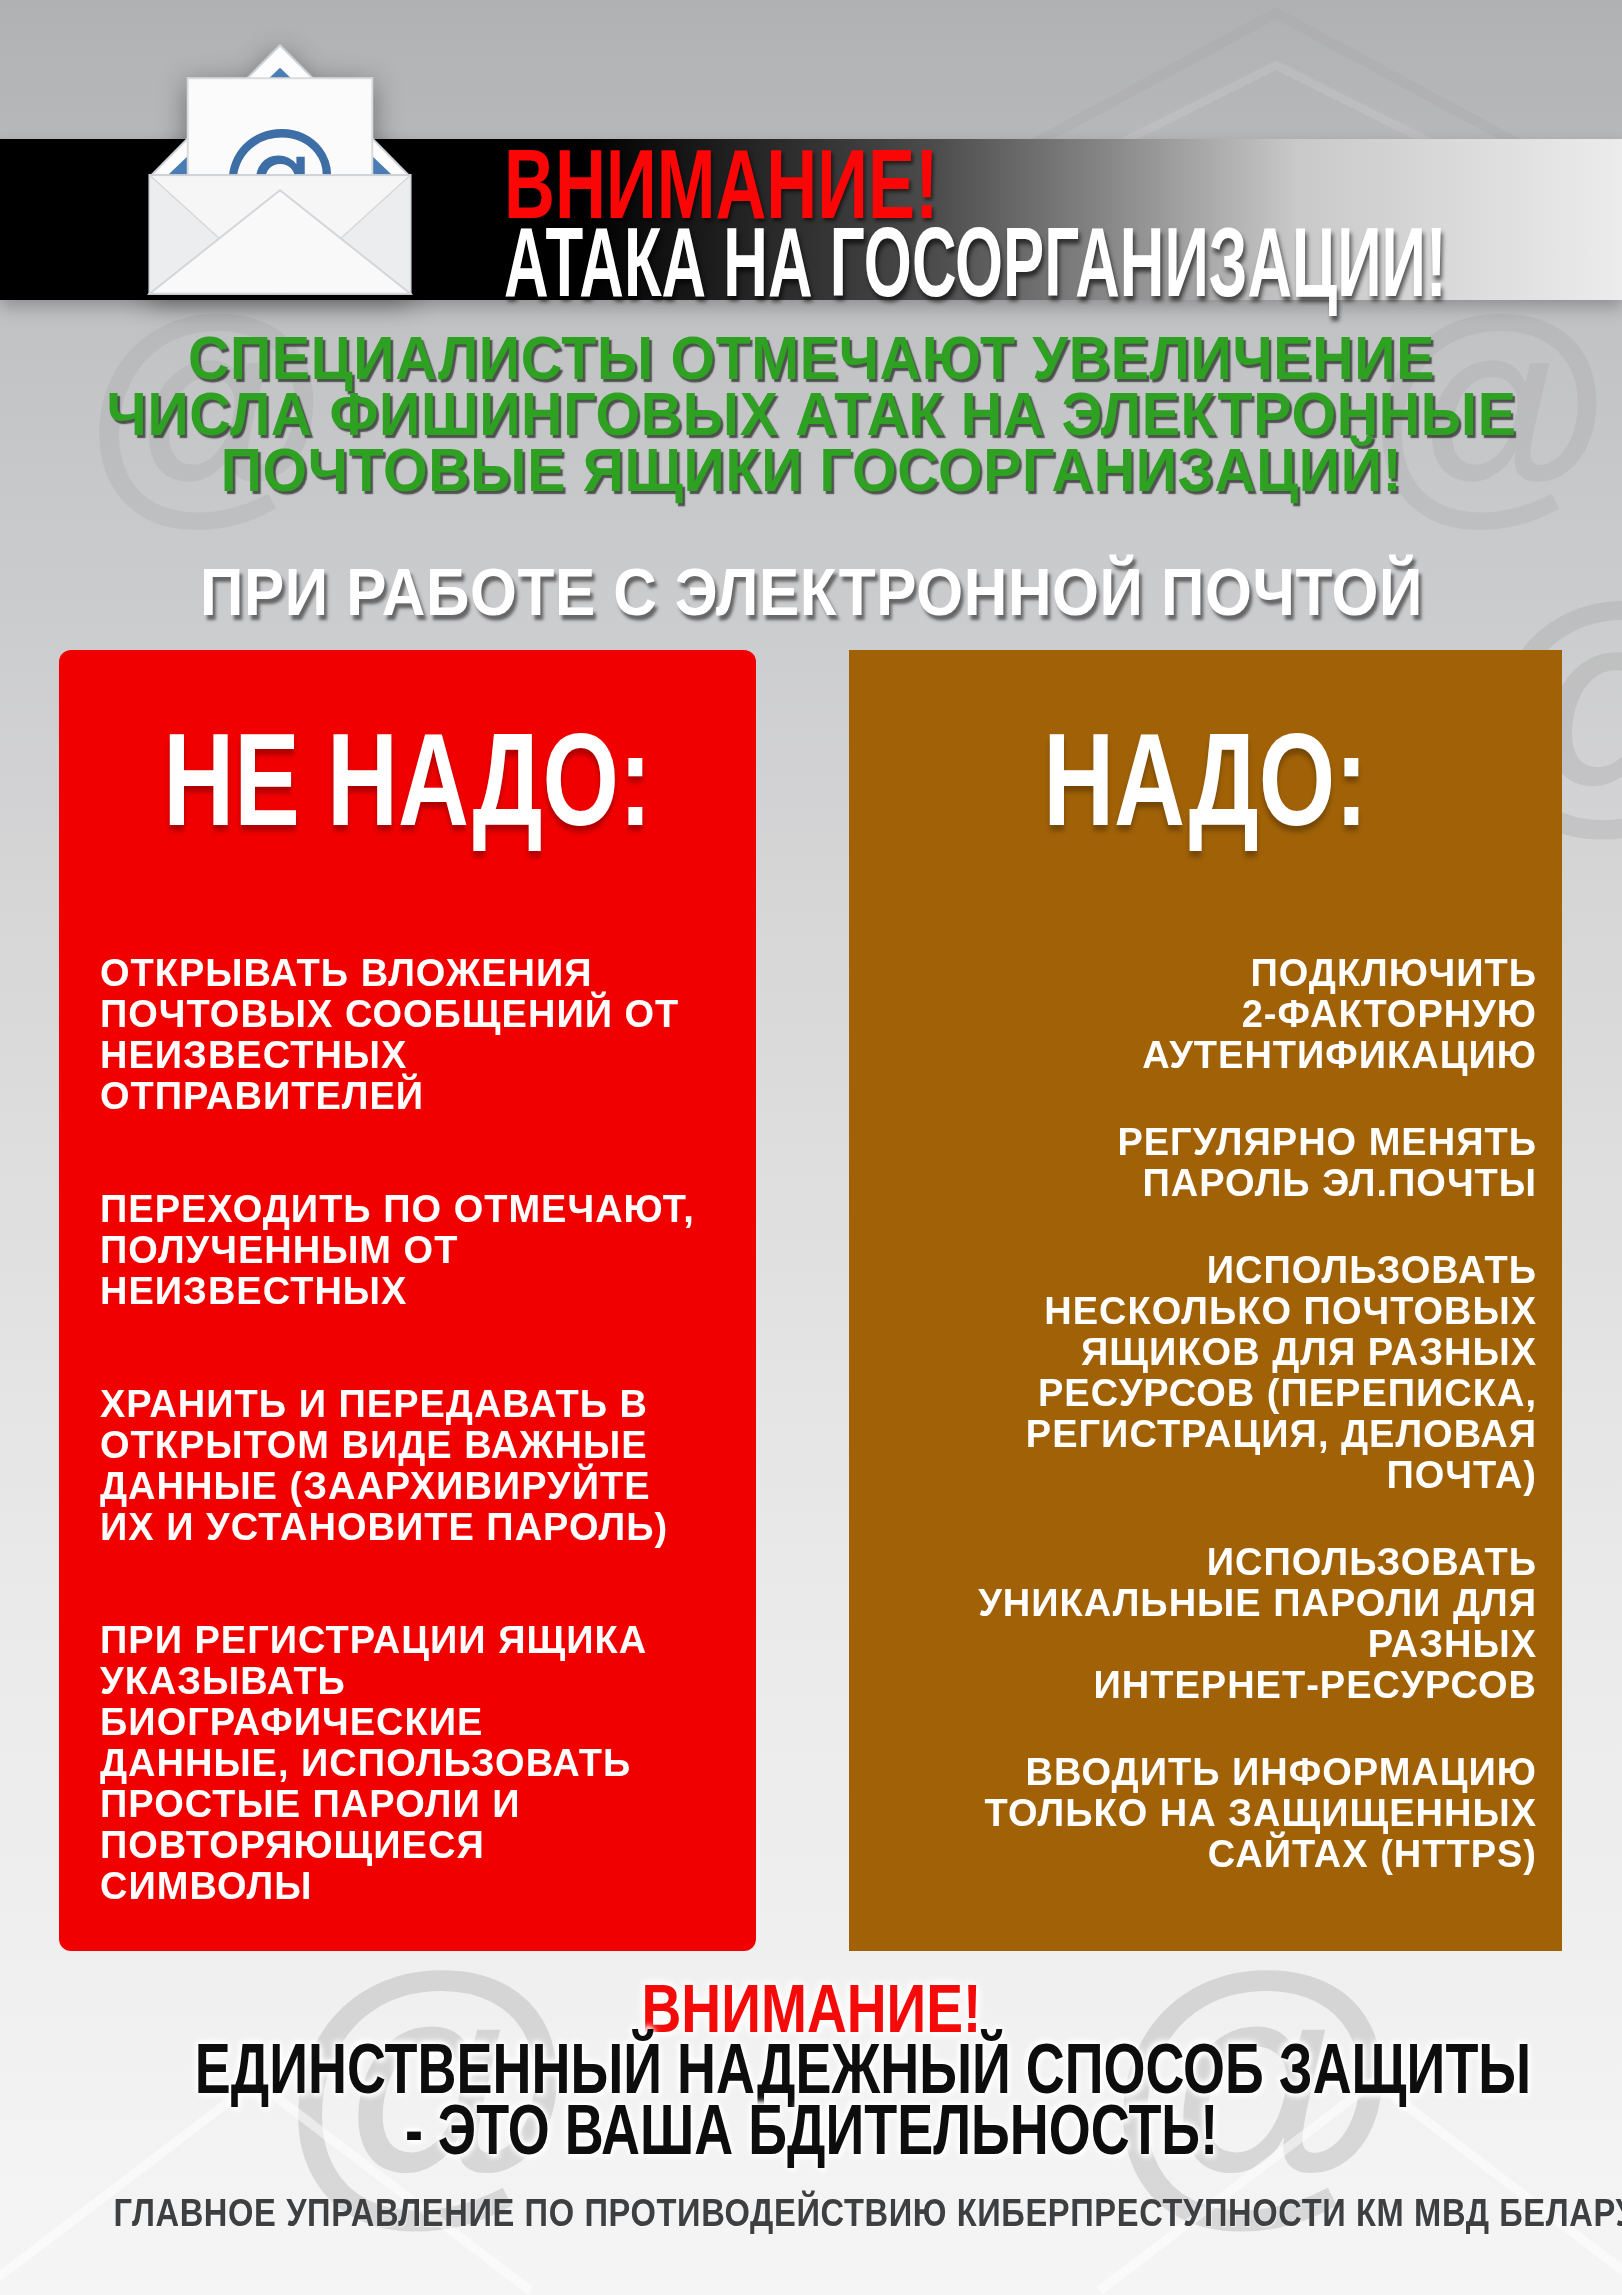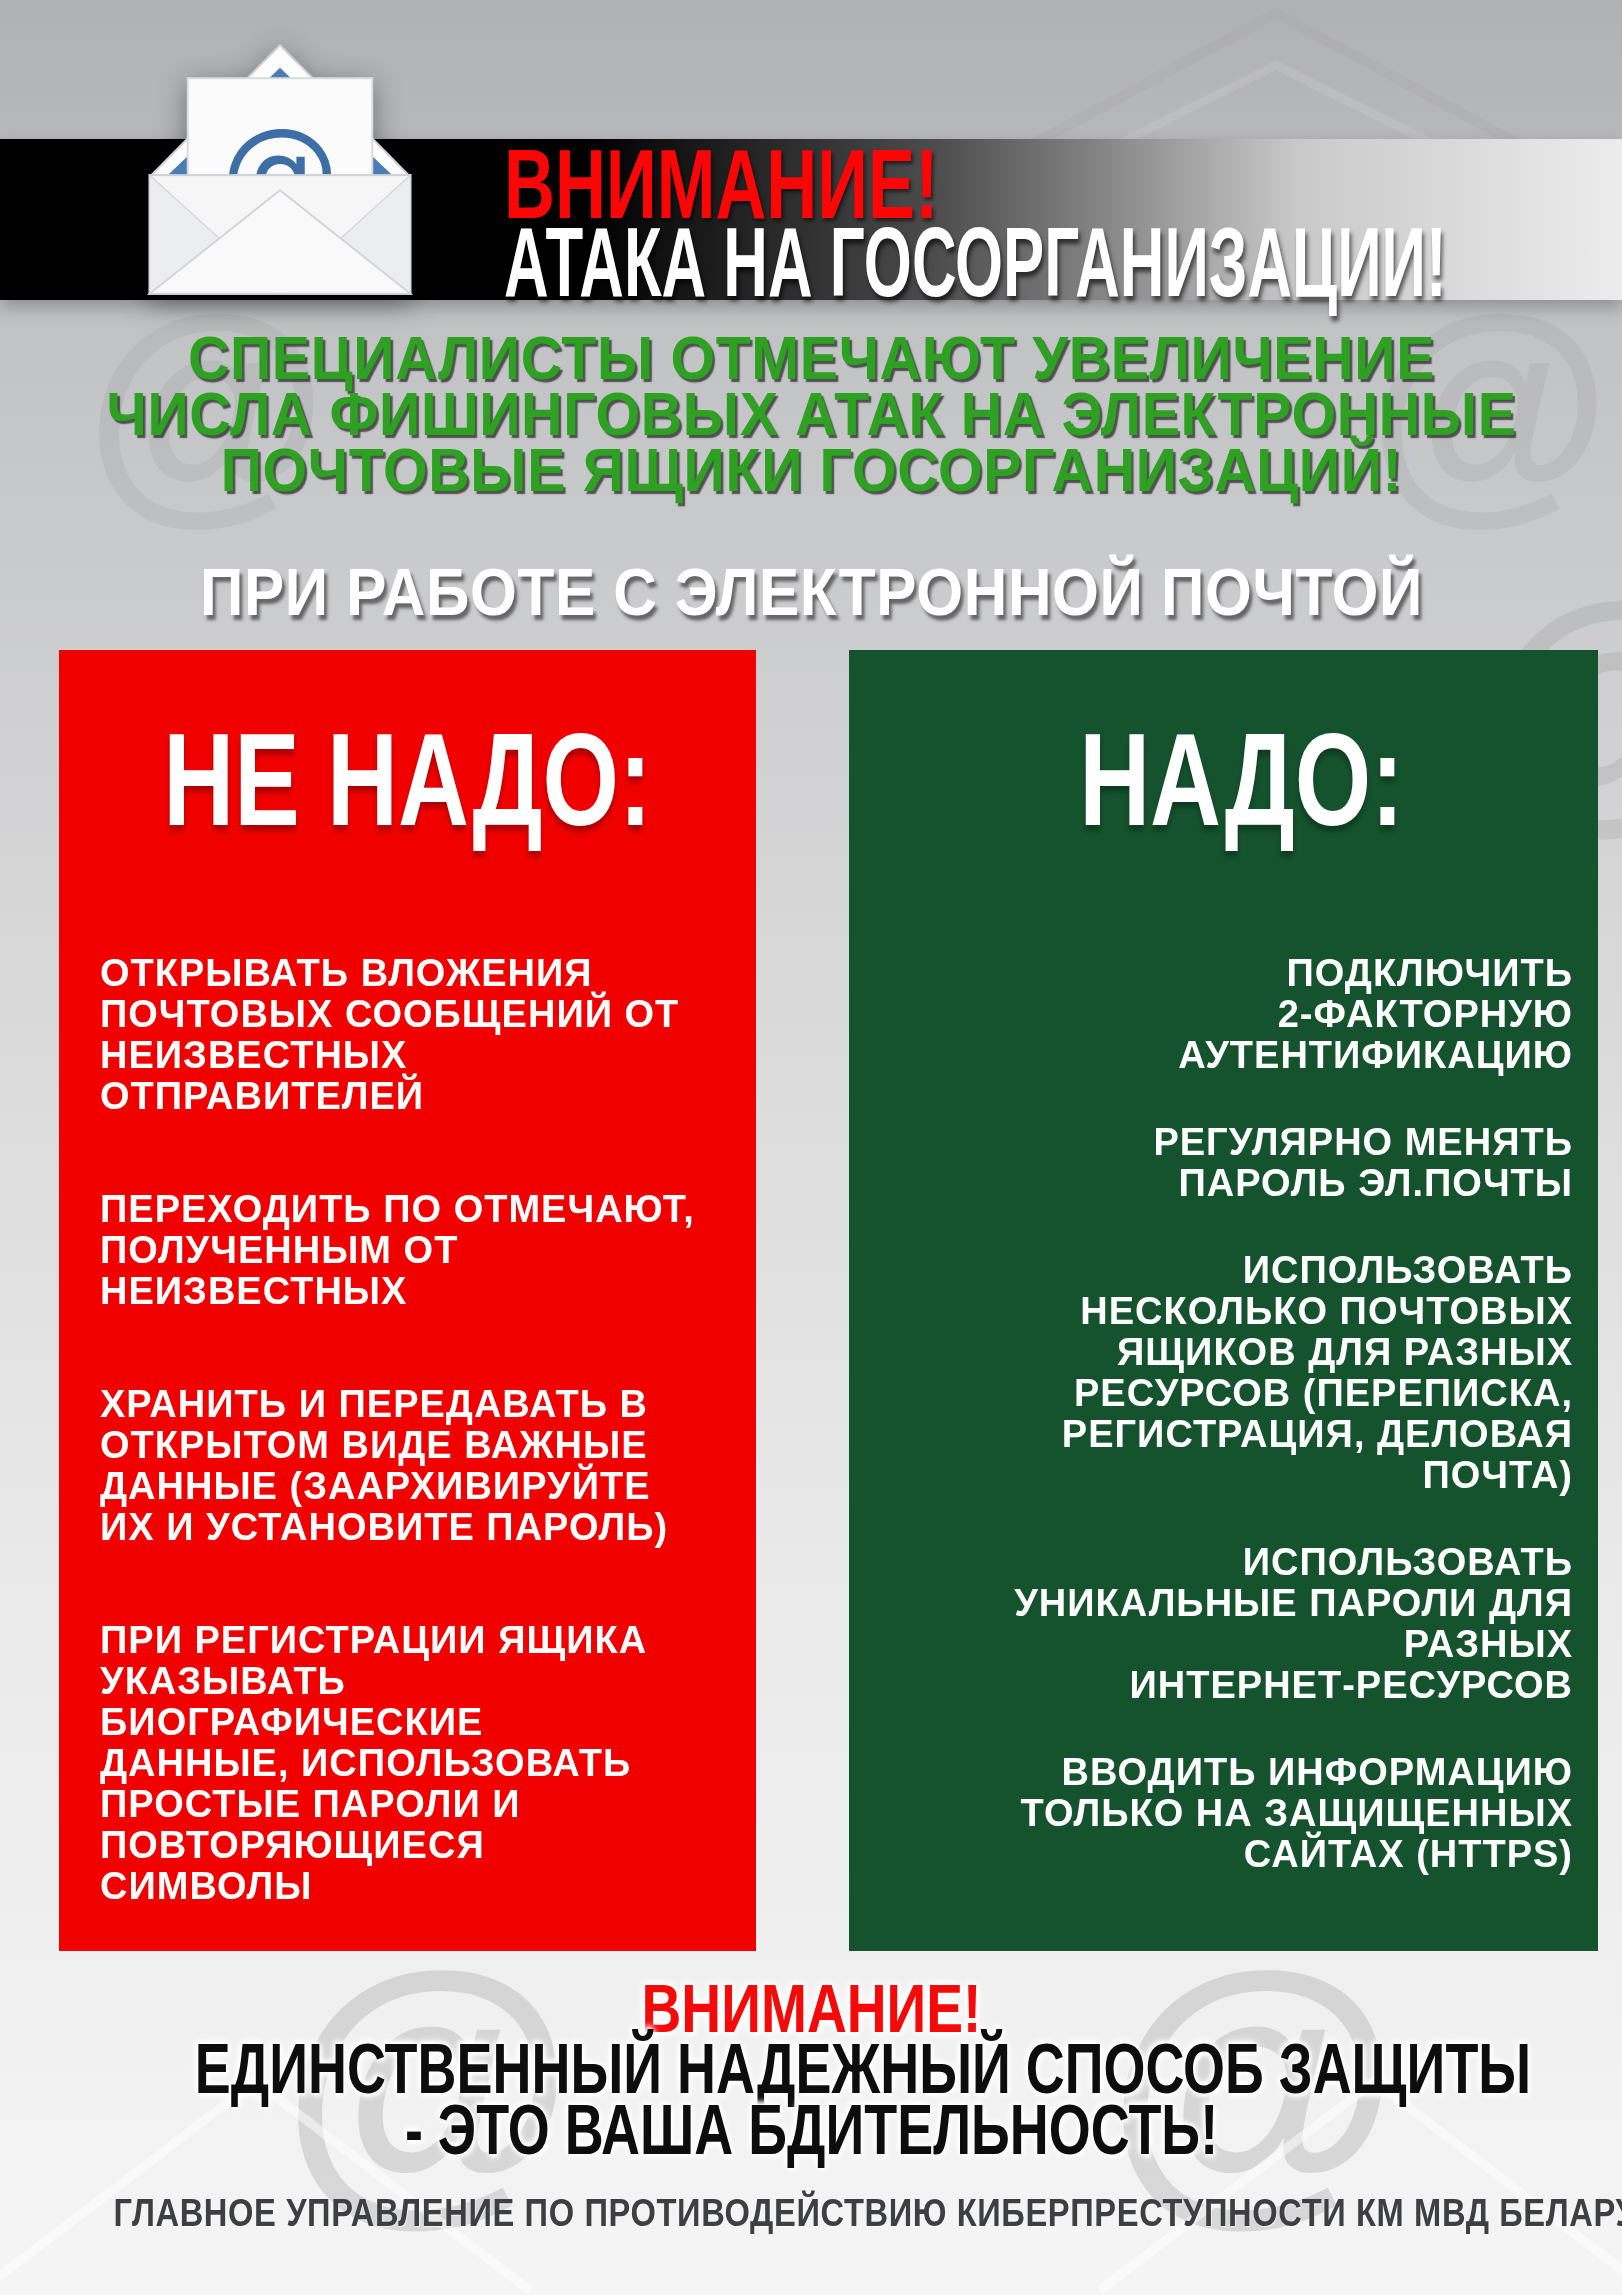--- a/index.html
+++ b/index.html
@@ -39,22 +39,22 @@
   }
   
   .section-title{
     position:absolute;left:0;right:0;top:558px;z-index:2;text-align:center;
     font-size:67px;line-height:67px;font-weight:bold;color:#ffffff;
     transform:scaleX(0.90);letter-spacing:0.7px;white-space:nowrap;
     text-shadow:3.3px 4.6px 3.3px rgba(0,0,0,0.5);
   }
   
   .panel{position:absolute;top:650px;height:1301px;z-index:2;}
-  .panel-dont{left:59px;width:697px;background:#f10000;}
-  .panel-do{left:849px;width:713px;background:#14532d;padding-left:36px;}
+  .panel-dont{left:59px;width:697px;background:#f10000;border-radius:12px;}
+  .panel-do{left:849px;width:713px;background:#a16207;}
   .panel h2{
     margin:0;padding-top:64px;text-align:center;
     font-size:131px;line-height:131px;font-weight:bold;color:#ffffff;
     transform:scaleX(0.75);white-space:nowrap;
     text-shadow:0 5.9px 6.5px rgba(0,0,0,0.28);
   }
   .list{position:absolute;left:41px;right:25px;top:263px;margin-top:40px;}
   .list p{
     margin:0;font-size:38px;line-height:41px;font-weight:bold;color:#ffffff;
     letter-spacing:1px;white-space:pre-line;

